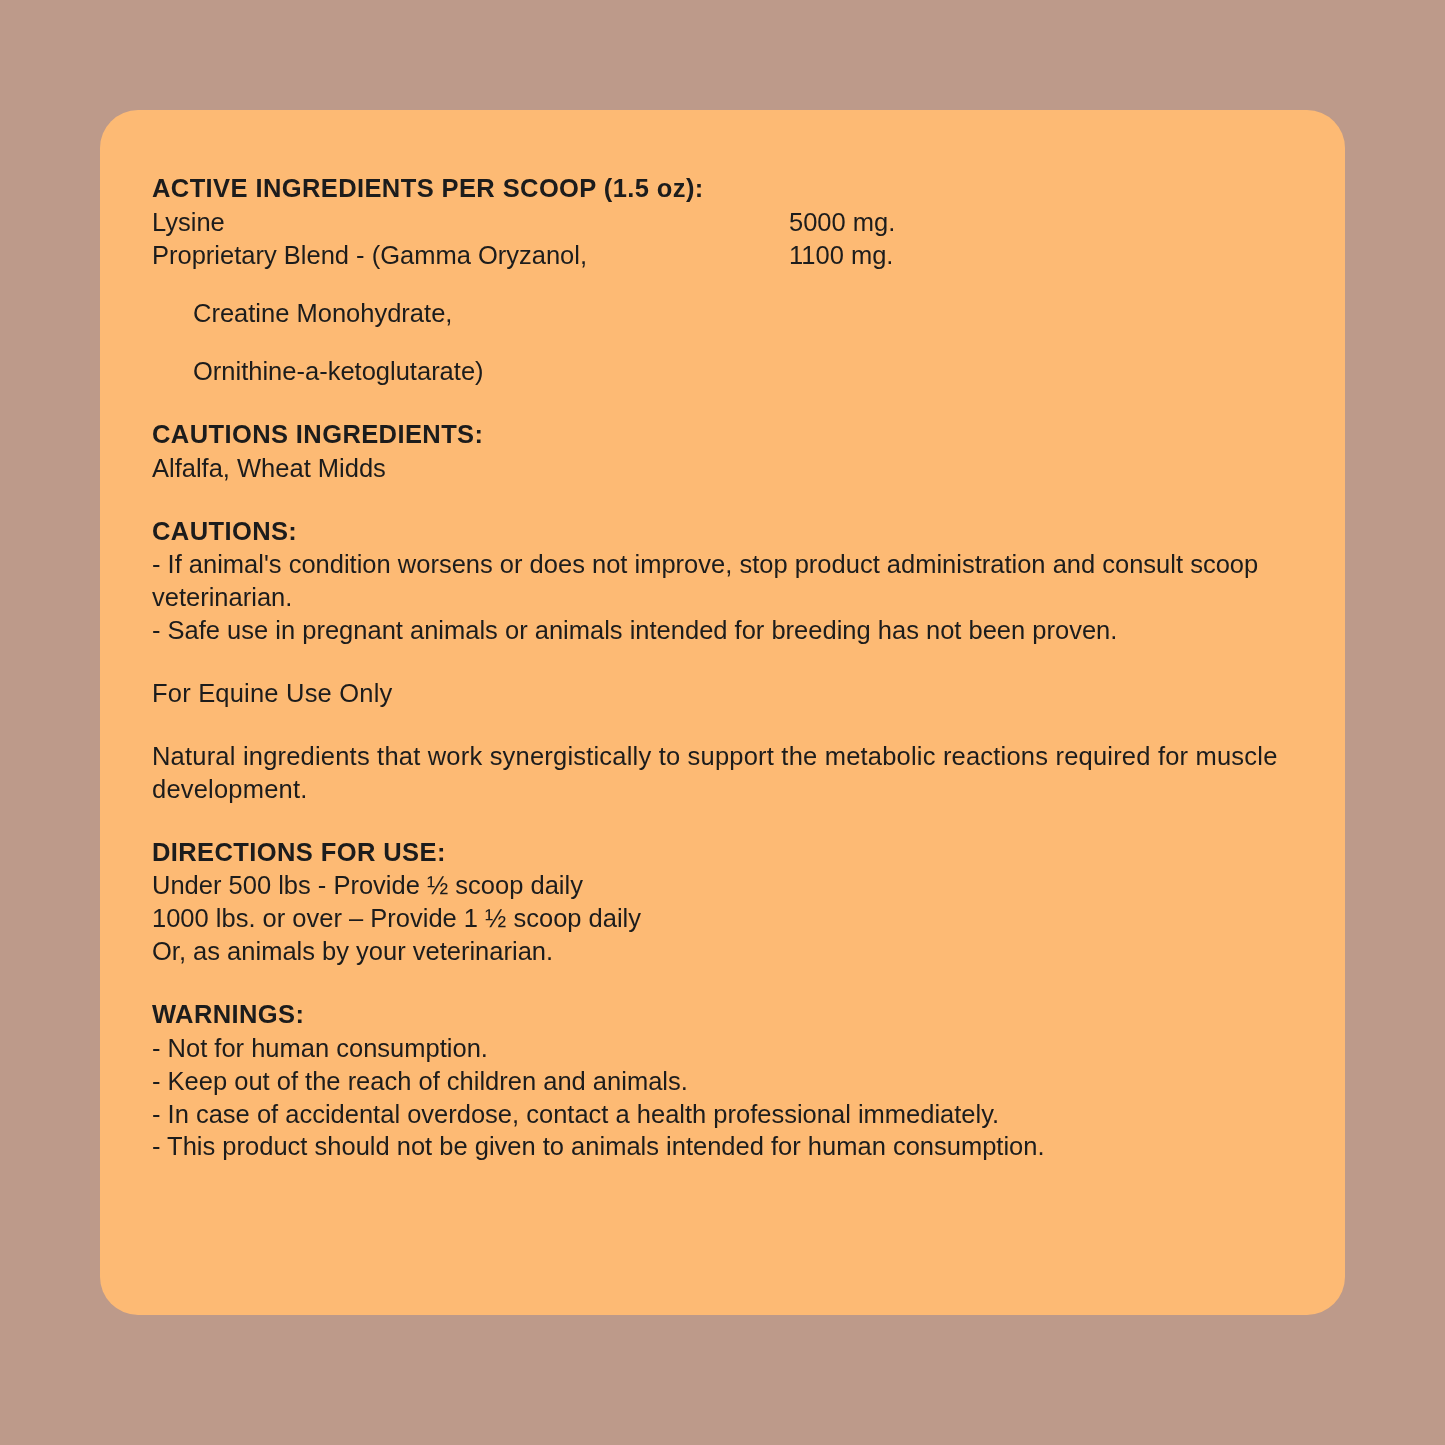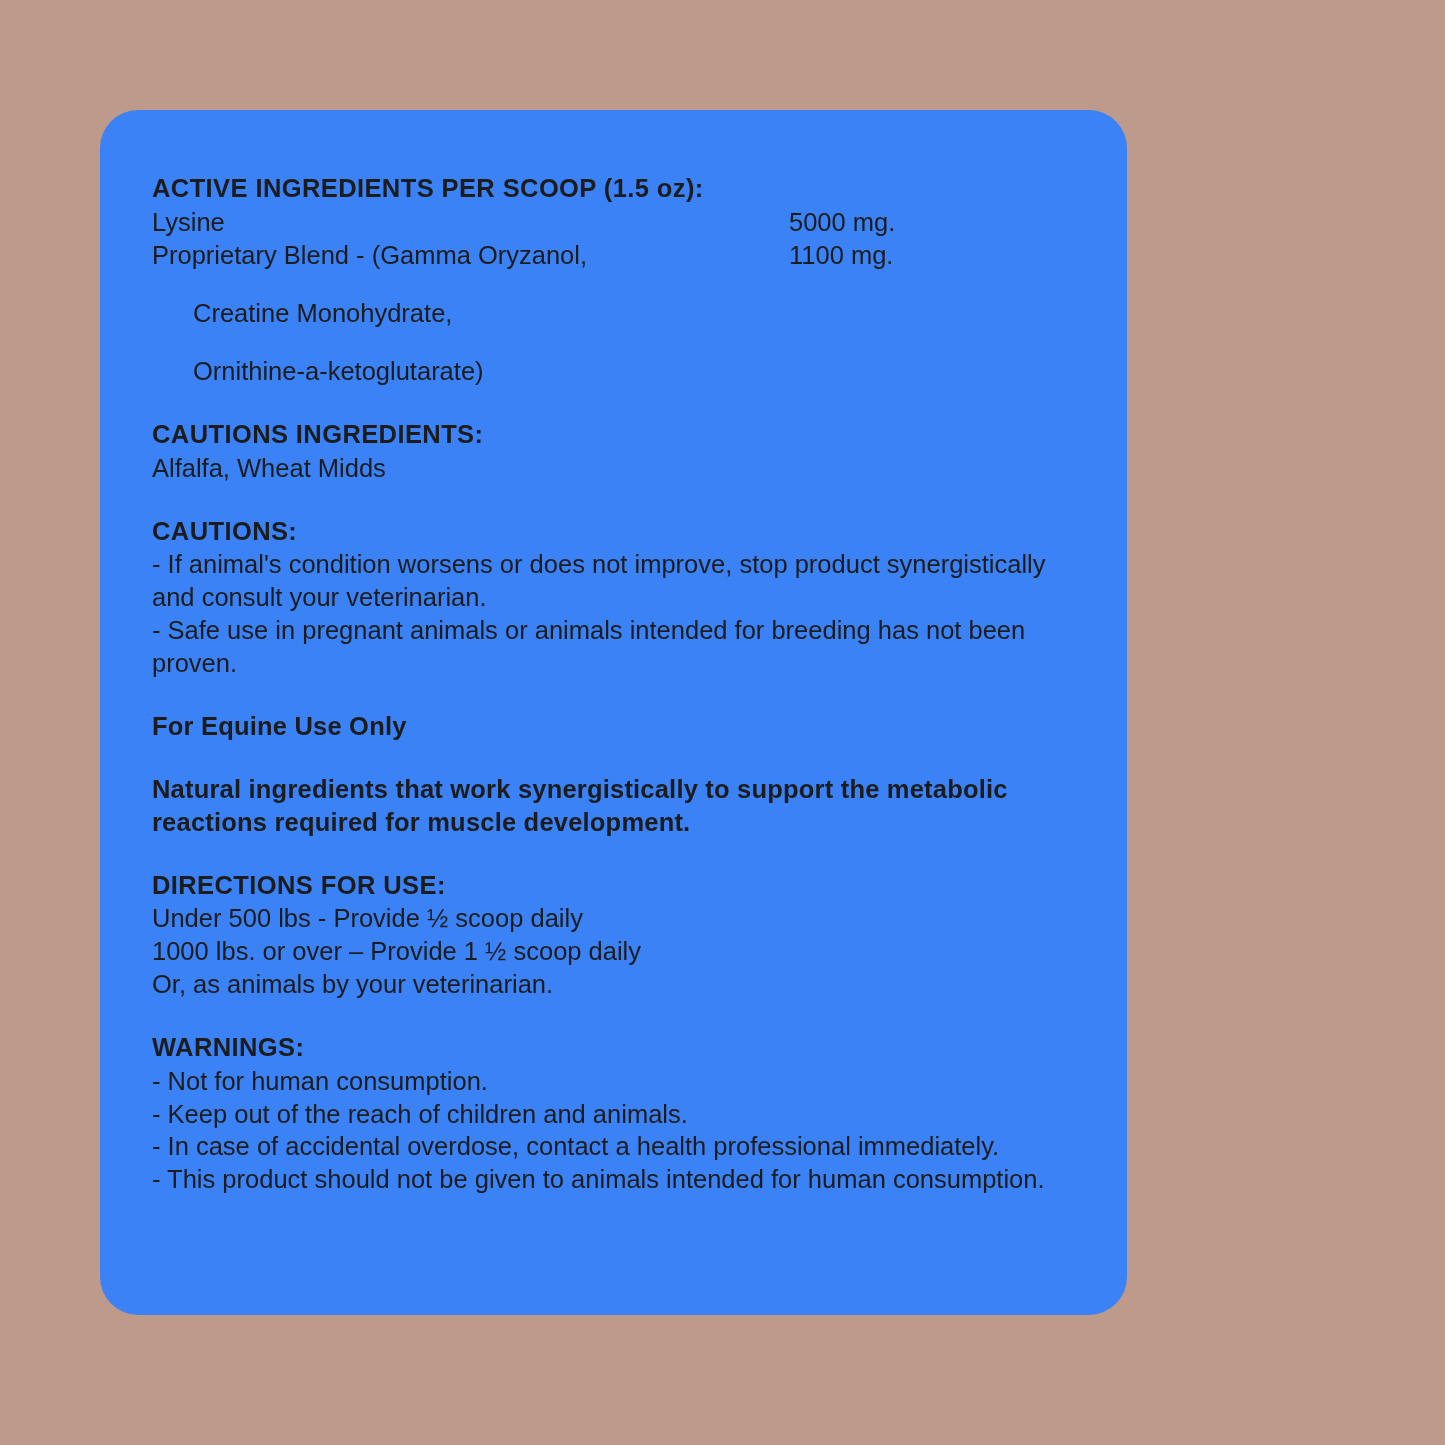--- a/index.html
+++ b/index.html
@@ -10,23 +10,23 @@
     width: 1445px;
     height: 1445px;
     background: #bd9a8a;
     font-family: "Liberation Sans", sans-serif;
     overflow: hidden;
   }
   .label-card {
     position: absolute;
     left: 100px;
     top: 110px;
-    width: 1027px;
+    width: 1245px;
     height: 1205px;
-    background: #3b82f6;
+    background: #fdba74;
     border-radius: 38px;
     box-sizing: border-box;
   }
   .content {
     position: absolute;
     left: 52px;
     top: 62px;
     right: 40px;
   }
   .heading {
@@ -42,21 +42,21 @@
     color: #1c1c1c;
     line-height: 1.29;
     margin: 0;
     font-weight: 400;
   }
   .bold-line {
     font-size: 25.5px;
     color: #1c1c1c;
     line-height: 1.29;
     margin: 0;
-    font-weight: bold;
+    font-weight: normal;
     letter-spacing: 0.2px;
   }
   .section {
     margin-bottom: 30px;
   }
   .ingredient-row {
     display: flex;
     align-items: flex-start;
   }
   .ingredient-name {
@@ -102,21 +102,21 @@
       <p class="sub-line">Ornithine-a-ketoglutarate)</p>
     </div>
 
     <div class="section">
       <p class="heading">CAUTIONS INGREDIENTS:</p>
       <p class="body-line">Alfalfa, Wheat Midds</p>
     </div>
 
     <div class="section">
       <p class="heading">CAUTIONS:</p>
-      <p class="body-line wide">- If animal's condition worsens or does not improve, stop product synergistically and consult your veterinarian.</p>
+      <p class="body-line wide">- If animal's condition worsens or does not improve, stop product administration and consult scoop veterinarian.</p>
       <p class="body-line wide">- Safe use in pregnant animals or animals intended for breeding has not been proven.</p>
     </div>
 
     <div class="section">
       <p class="bold-line">For Equine Use Only</p>
     </div>
 
     <div class="section">
       <p class="bold-line wide">Natural ingredients that work synergistically to support the metabolic reactions required for muscle development.</p>
     </div>

